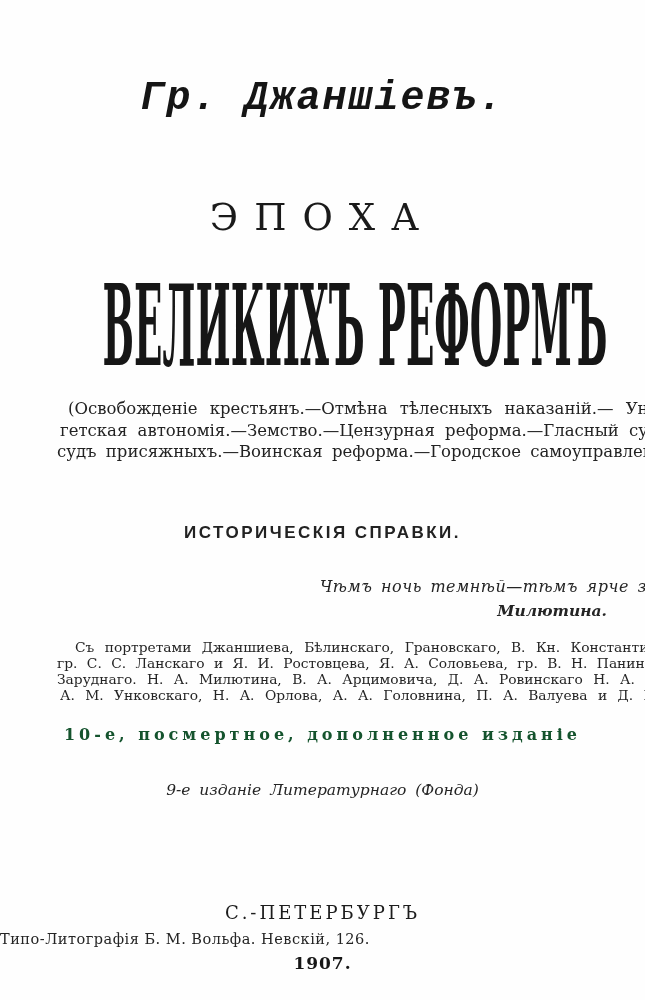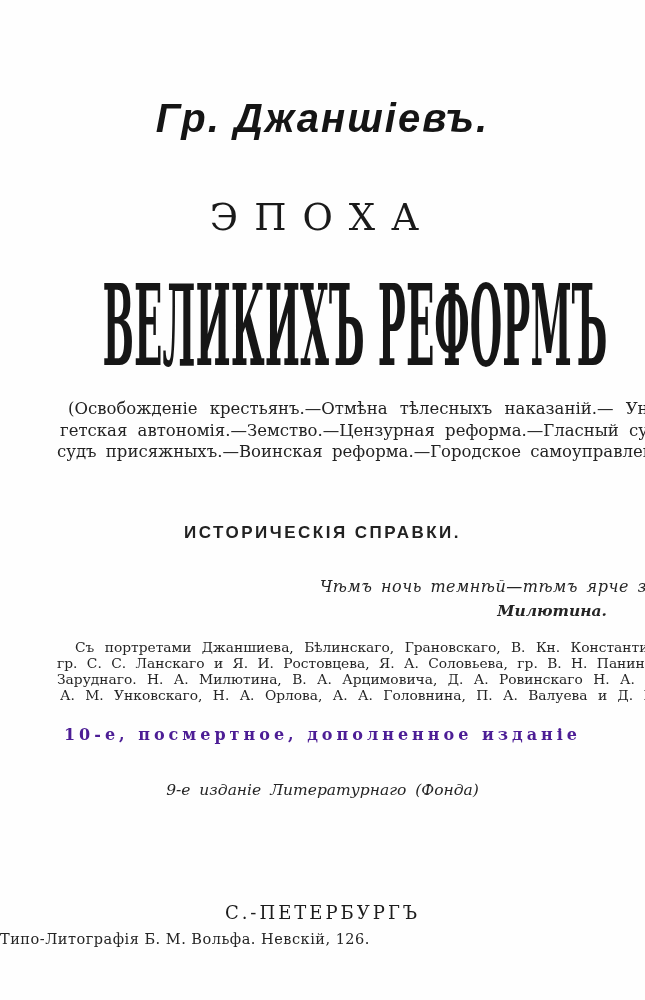--- a/index.html
+++ b/index.html
@@ -10,26 +10,25 @@
     background:#fefefe;
     overflow:hidden;
     color:#1d1d1d;
     font-family:"DejaVu Serif", serif;
   }
   .abs{position:absolute;white-space:nowrap;}
 
   .signature{
     top:76px;left:0;width:645px;
     text-align:center;
-    font-family:Liberation Sans, sans-serif;
+    font-family:Liberation Mono, monospace;
     font-style:italic;font-weight:bold;
     font-size:40px;
     letter-spacing:2px;
     color:#151515;
-    margin-top:20px;
   }
 
   .title-epoch{
     top:196px;left:0;width:645px;
     text-align:center;
     font-size:37px;
     letter-spacing:16px;
     box-sizing:border-box;
     color:#1a1a1a;
   }
@@ -79,21 +78,21 @@
   .por-l2{margin-left:57px;word-spacing:5px;}
   .por-l3{margin-left:57px;word-spacing:6px;}
   .por-l4{margin-left:60px;word-spacing:6px;}
 
   .edition{
     top:725px;left:0;width:645px;
     text-align:center;
     font-weight:bold;
     font-size:16px;
     letter-spacing:4px;
-    color:#4c1d95;
+    color:#14532d;
   }
 
   .fund-note{
     top:781px;left:0;width:645px;
     text-align:center;
     font-style:italic;
     font-size:15.5px;
     word-spacing:4px;
     color:#242424;
   }
@@ -154,14 +153,15 @@
   </div>
 
   <div class="abs edition">10-е, посмертное, дополненное изданіе</div>
 
   <div class="abs fund-note">9-е изданіе Литературнаго (Фонда)</div>
 
   <div class="abs imprint-city">С.-ПЕТЕРБУРГЪ</div>
 
   <div class="abs imprint-printer">Типо-Литографія Б. М. Вольфа. Невскій, 126.</div>
 
+  <div class="abs imprint-year">1907.</div>
 
 </div>
 
 </body></html>

